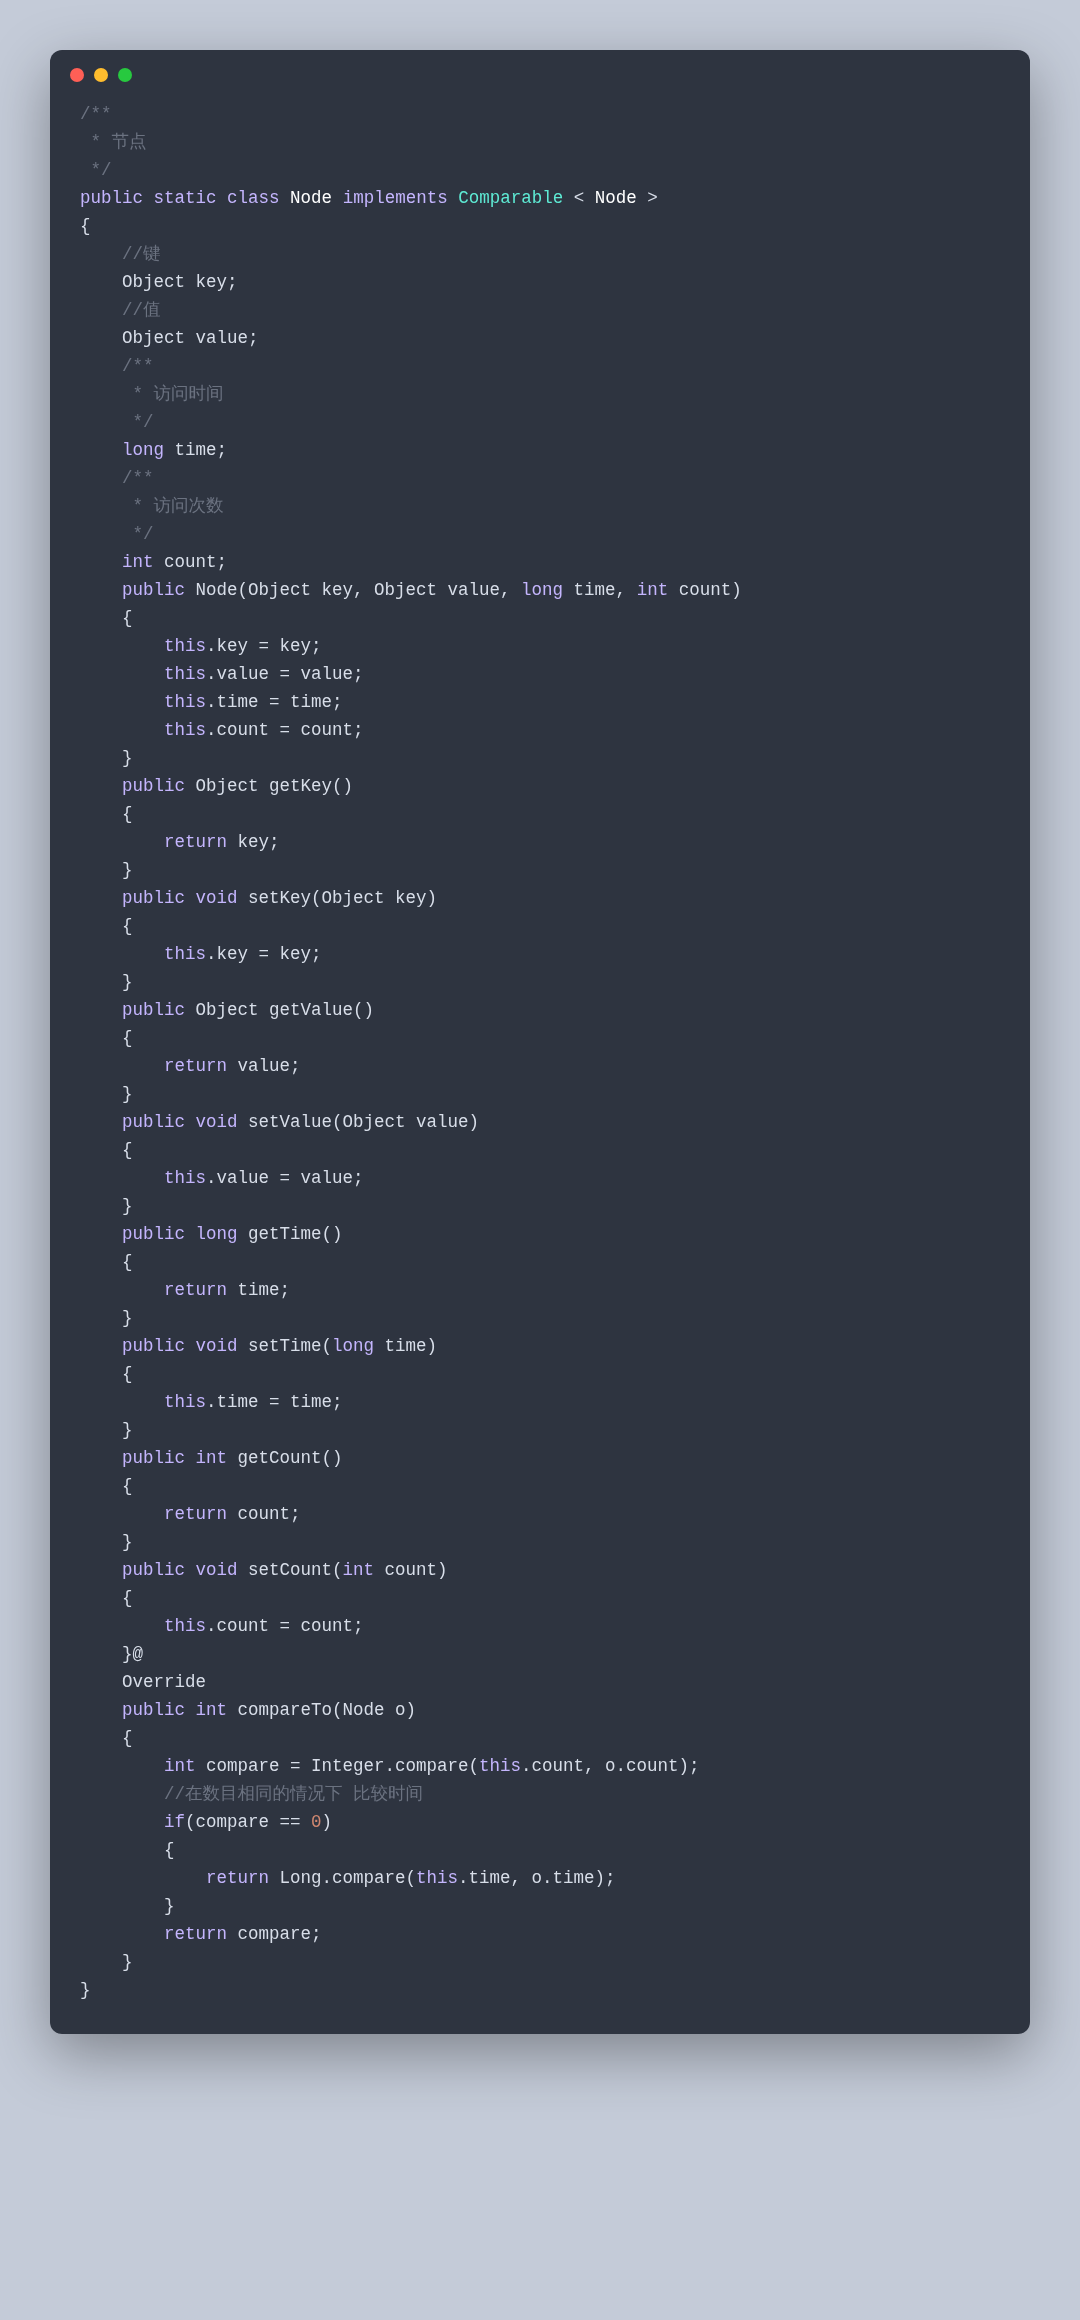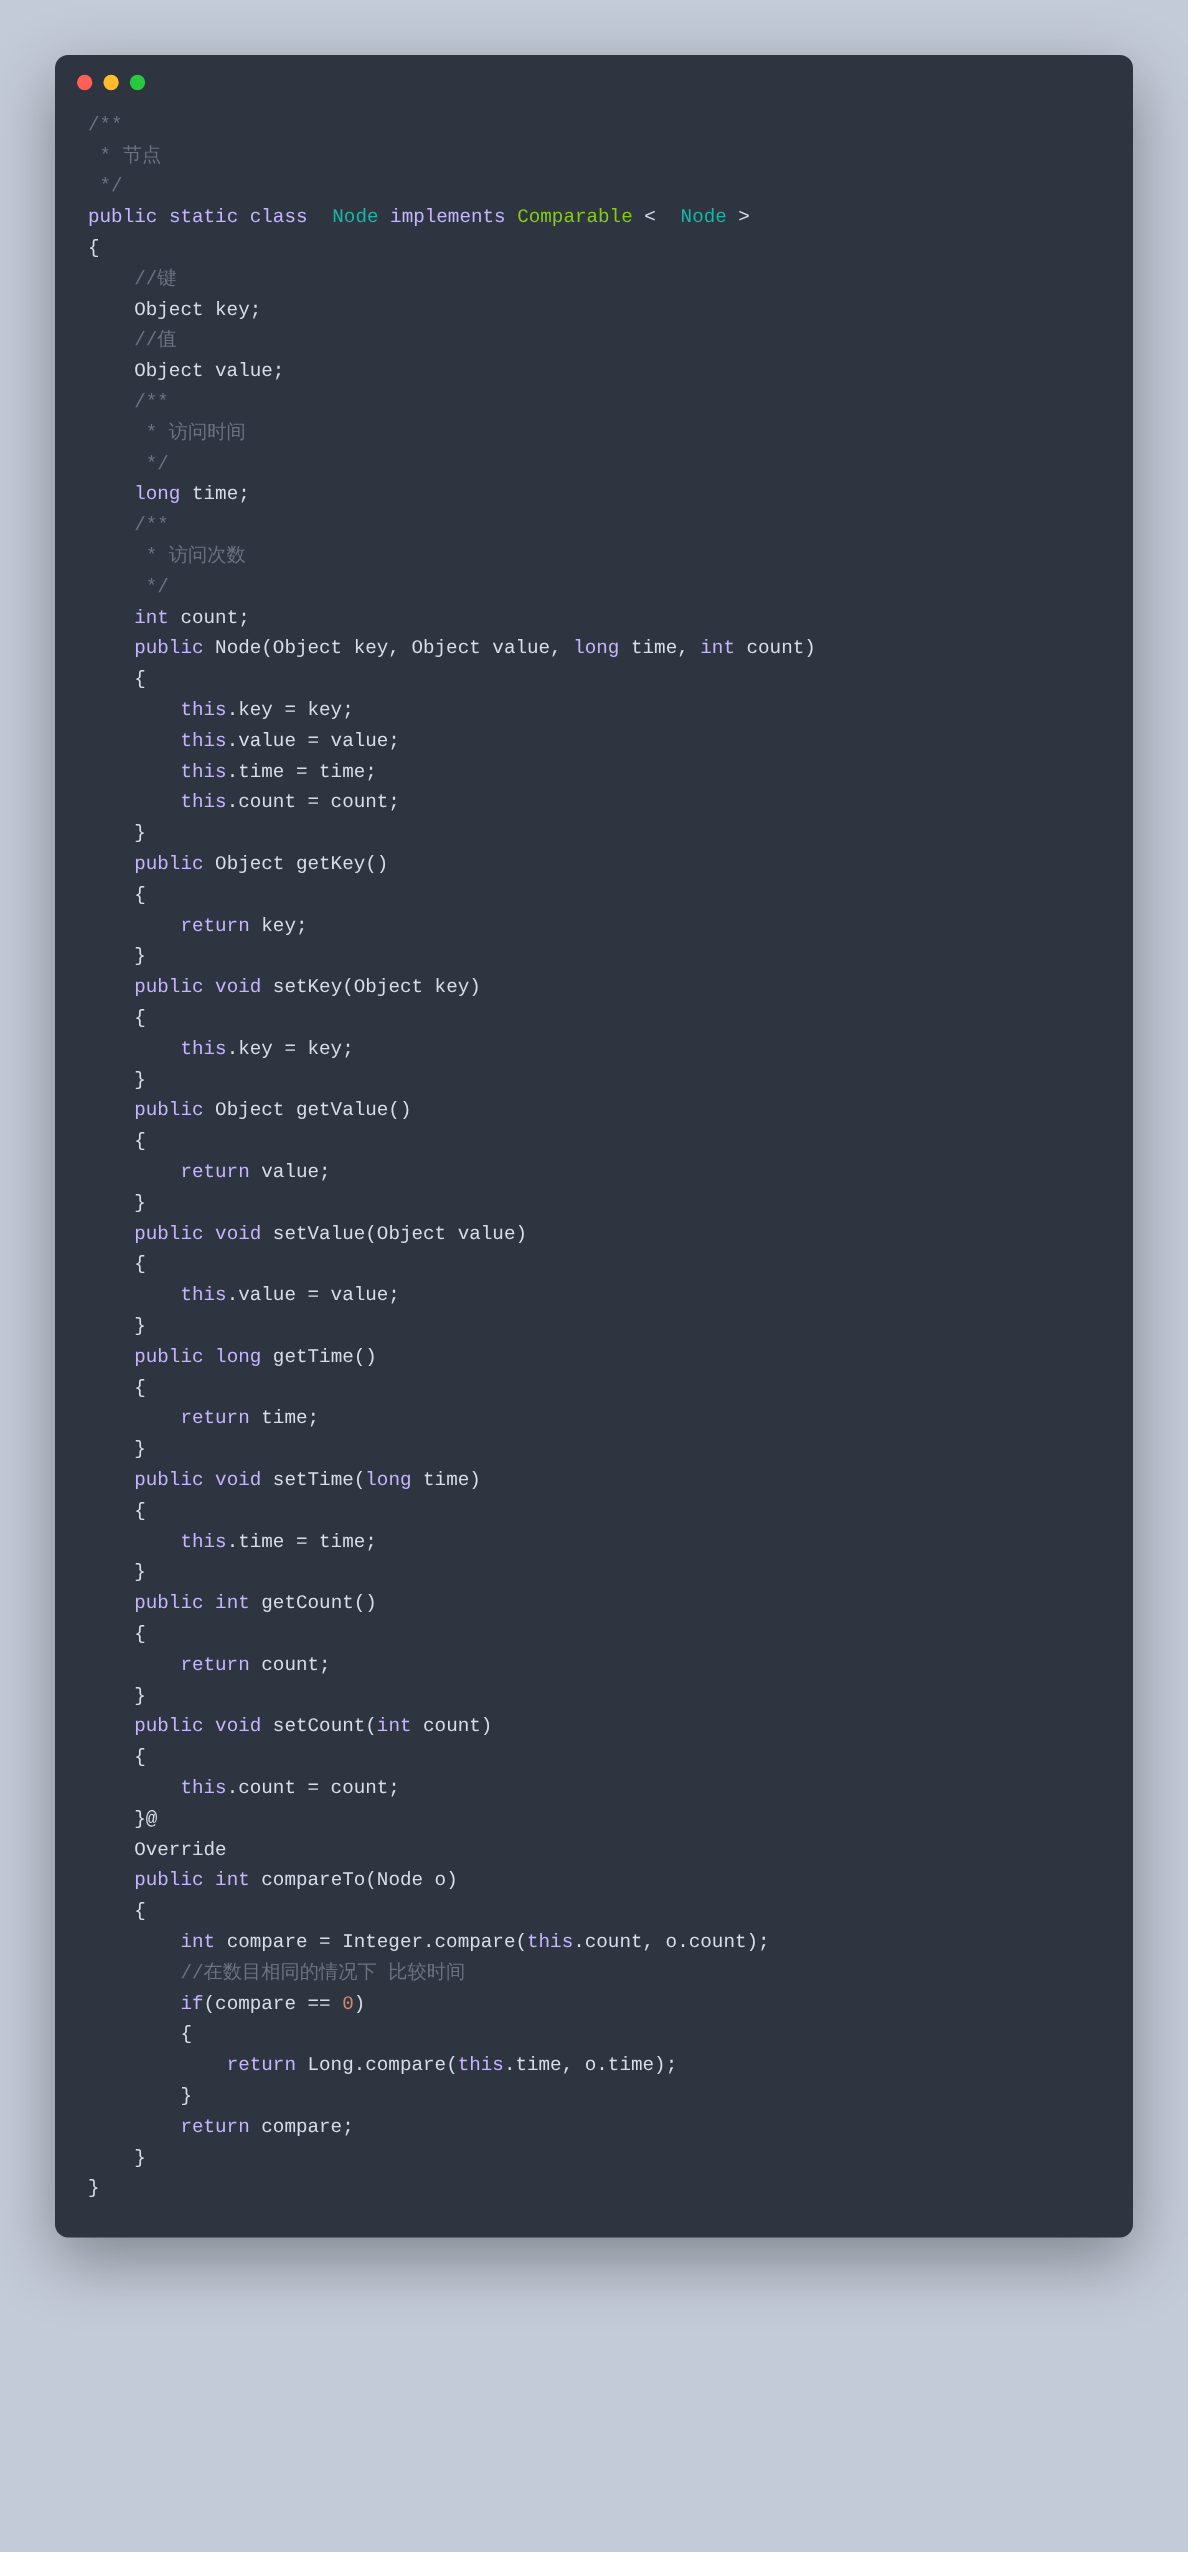--- a/index.html
+++ b/index.html
@@ -28,22 +28,22 @@
   .dot-green { background: #27c93f; }
   .code {
     padding: 10px 30px 30px 30px;
     font-size: 17.5px;
     line-height: 28px;
     color: #d8dee9;
     white-space: pre;
   }
   .c-comment { color: #6b7280; }
   .c-keyword { color: #c4b5fd; }
-  .c-type    { color: #84cc16; }
-  .c-class   { color: #14b8a6; margin-left: 12px; }
+  .c-type    { color: #5eead4; }
+  .c-class   { color: #ffffff; }
   .c-num     { color: #d08770; }
   .c-default { color: #d8dee9; }
 </style>
 </head>
 <body>
 
 <div class="window">
   <div class="titlebar">
     <div class="dot dot-red"></div>
     <div class="dot dot-yellow"></div>

